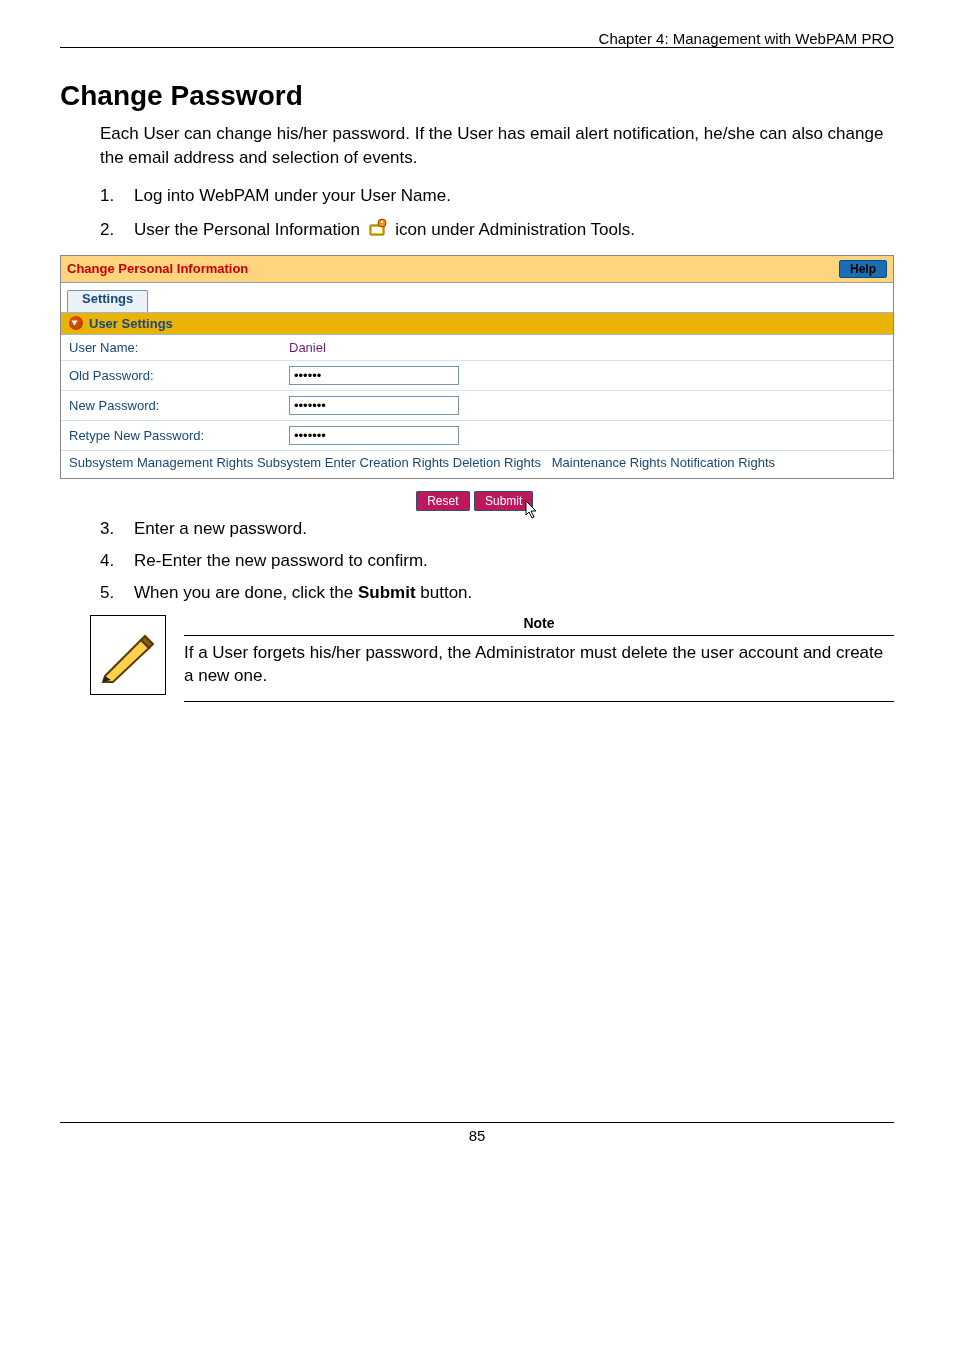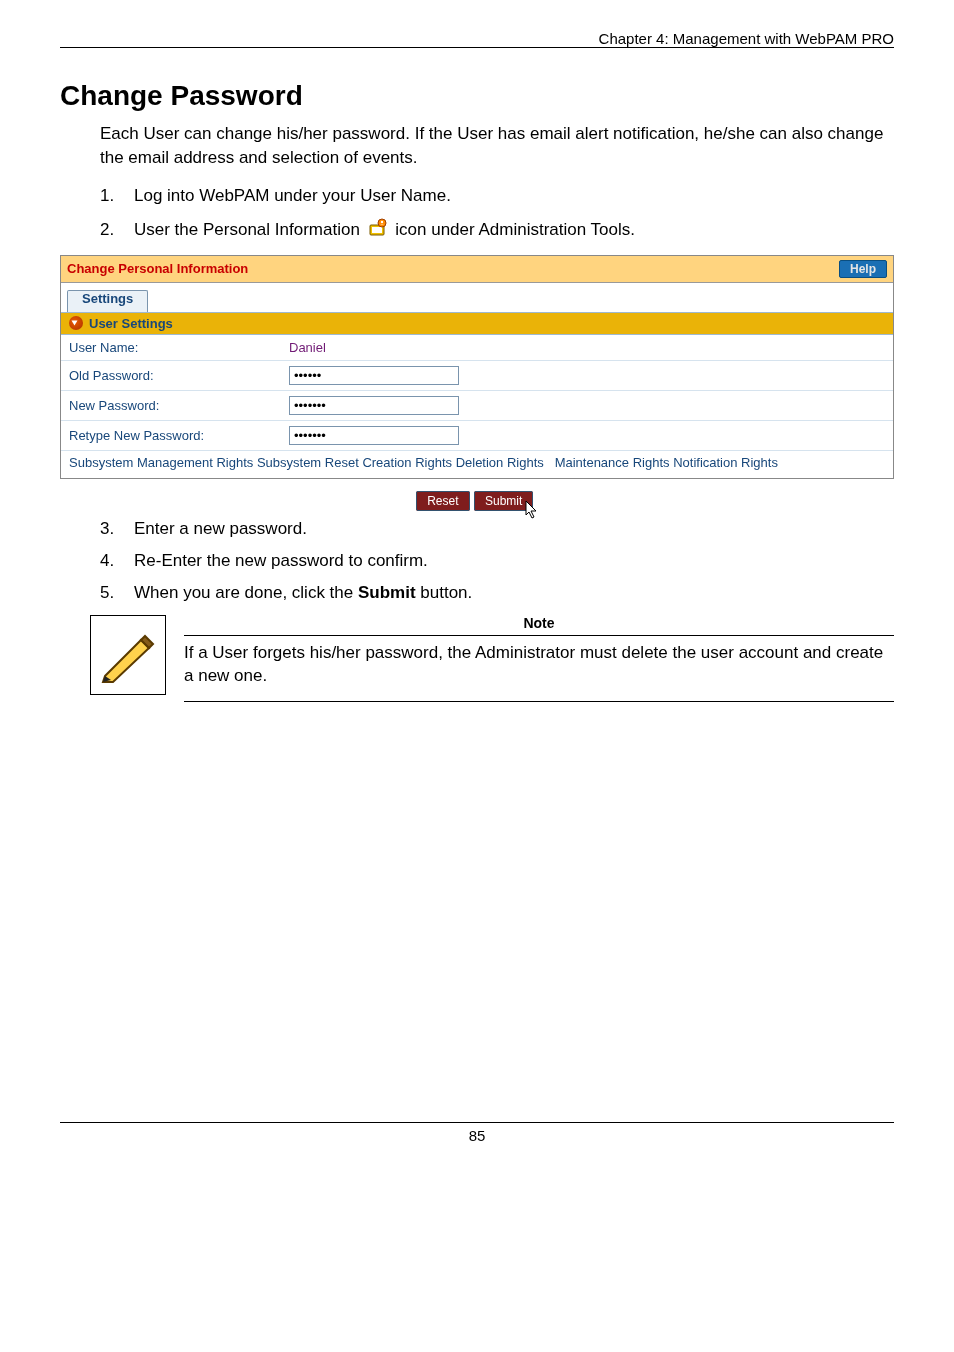--- a/index.html
+++ b/index.html
@@ -61,21 +61,21 @@
     font-weight: bold;
     font-size: 13px;
     padding: 4px 6px;
     display: flex;
     justify-content: space-between;
     align-items: center;
     border-bottom: 1px solid #999;
   }
   .help-btn {
     background: #1a6fb4;
-    color: #e5e5e5;
+    color: #000000;
     padding: 1px 10px;
     font-size: 12px;
     border: 1px solid #0a4e80;
     border-radius: 2px;
     cursor: pointer;
   }
   .tab-row {
     background: #fff;
     padding: 6px 6px 0 6px;
   }
@@ -146,21 +146,21 @@
     display: flex;
     flex-wrap: nowrap;
   }
   .rights-row span { white-space: nowrap; }
   .btn-row {
     text-align: center;
     padding: 4px 0 10px 0;
     position: relative;
   }
   .btn {
-    background: #7f1d1d;
+    background: #be185d;
     color: #fff;
     font-size: 12px;
     padding: 2px 10px;
     border: 1px solid #33526f;
     border-radius: 2px;
     cursor: pointer;
   }
   .cursor-icon {
     position: relative;
     display: inline-block;
@@ -269,21 +269,21 @@
         <td><input class="pw-input" type="password" value="•••••••" style=""></td>
       </tr>
       <tr>
         <td>Retype New Password:</td>
         <td><input class="pw-input" type="password" value="•••••••" style=""></td>
       </tr>
     </tbody>
       </table>
     <div class="rights-row">
       <span>Subsystem Management Rights</span>&nbsp;
-      <span>Subsystem Reset</span>&nbsp;
+      <span>Subsystem Enter</span>&nbsp;
       <span>Creation Rights</span>&nbsp;
       <span>Deletion Rights</span>&nbsp;&nbsp;&nbsp;
       <span>Maintenance Rights</span>&nbsp;
       <span>Notification Rights</span>
     </div>
   </div>
   <div class="btn-row">
     <span class="btn">Reset</span>
     <span class="btn">Submit</span>
     <span class="cursor-icon">

